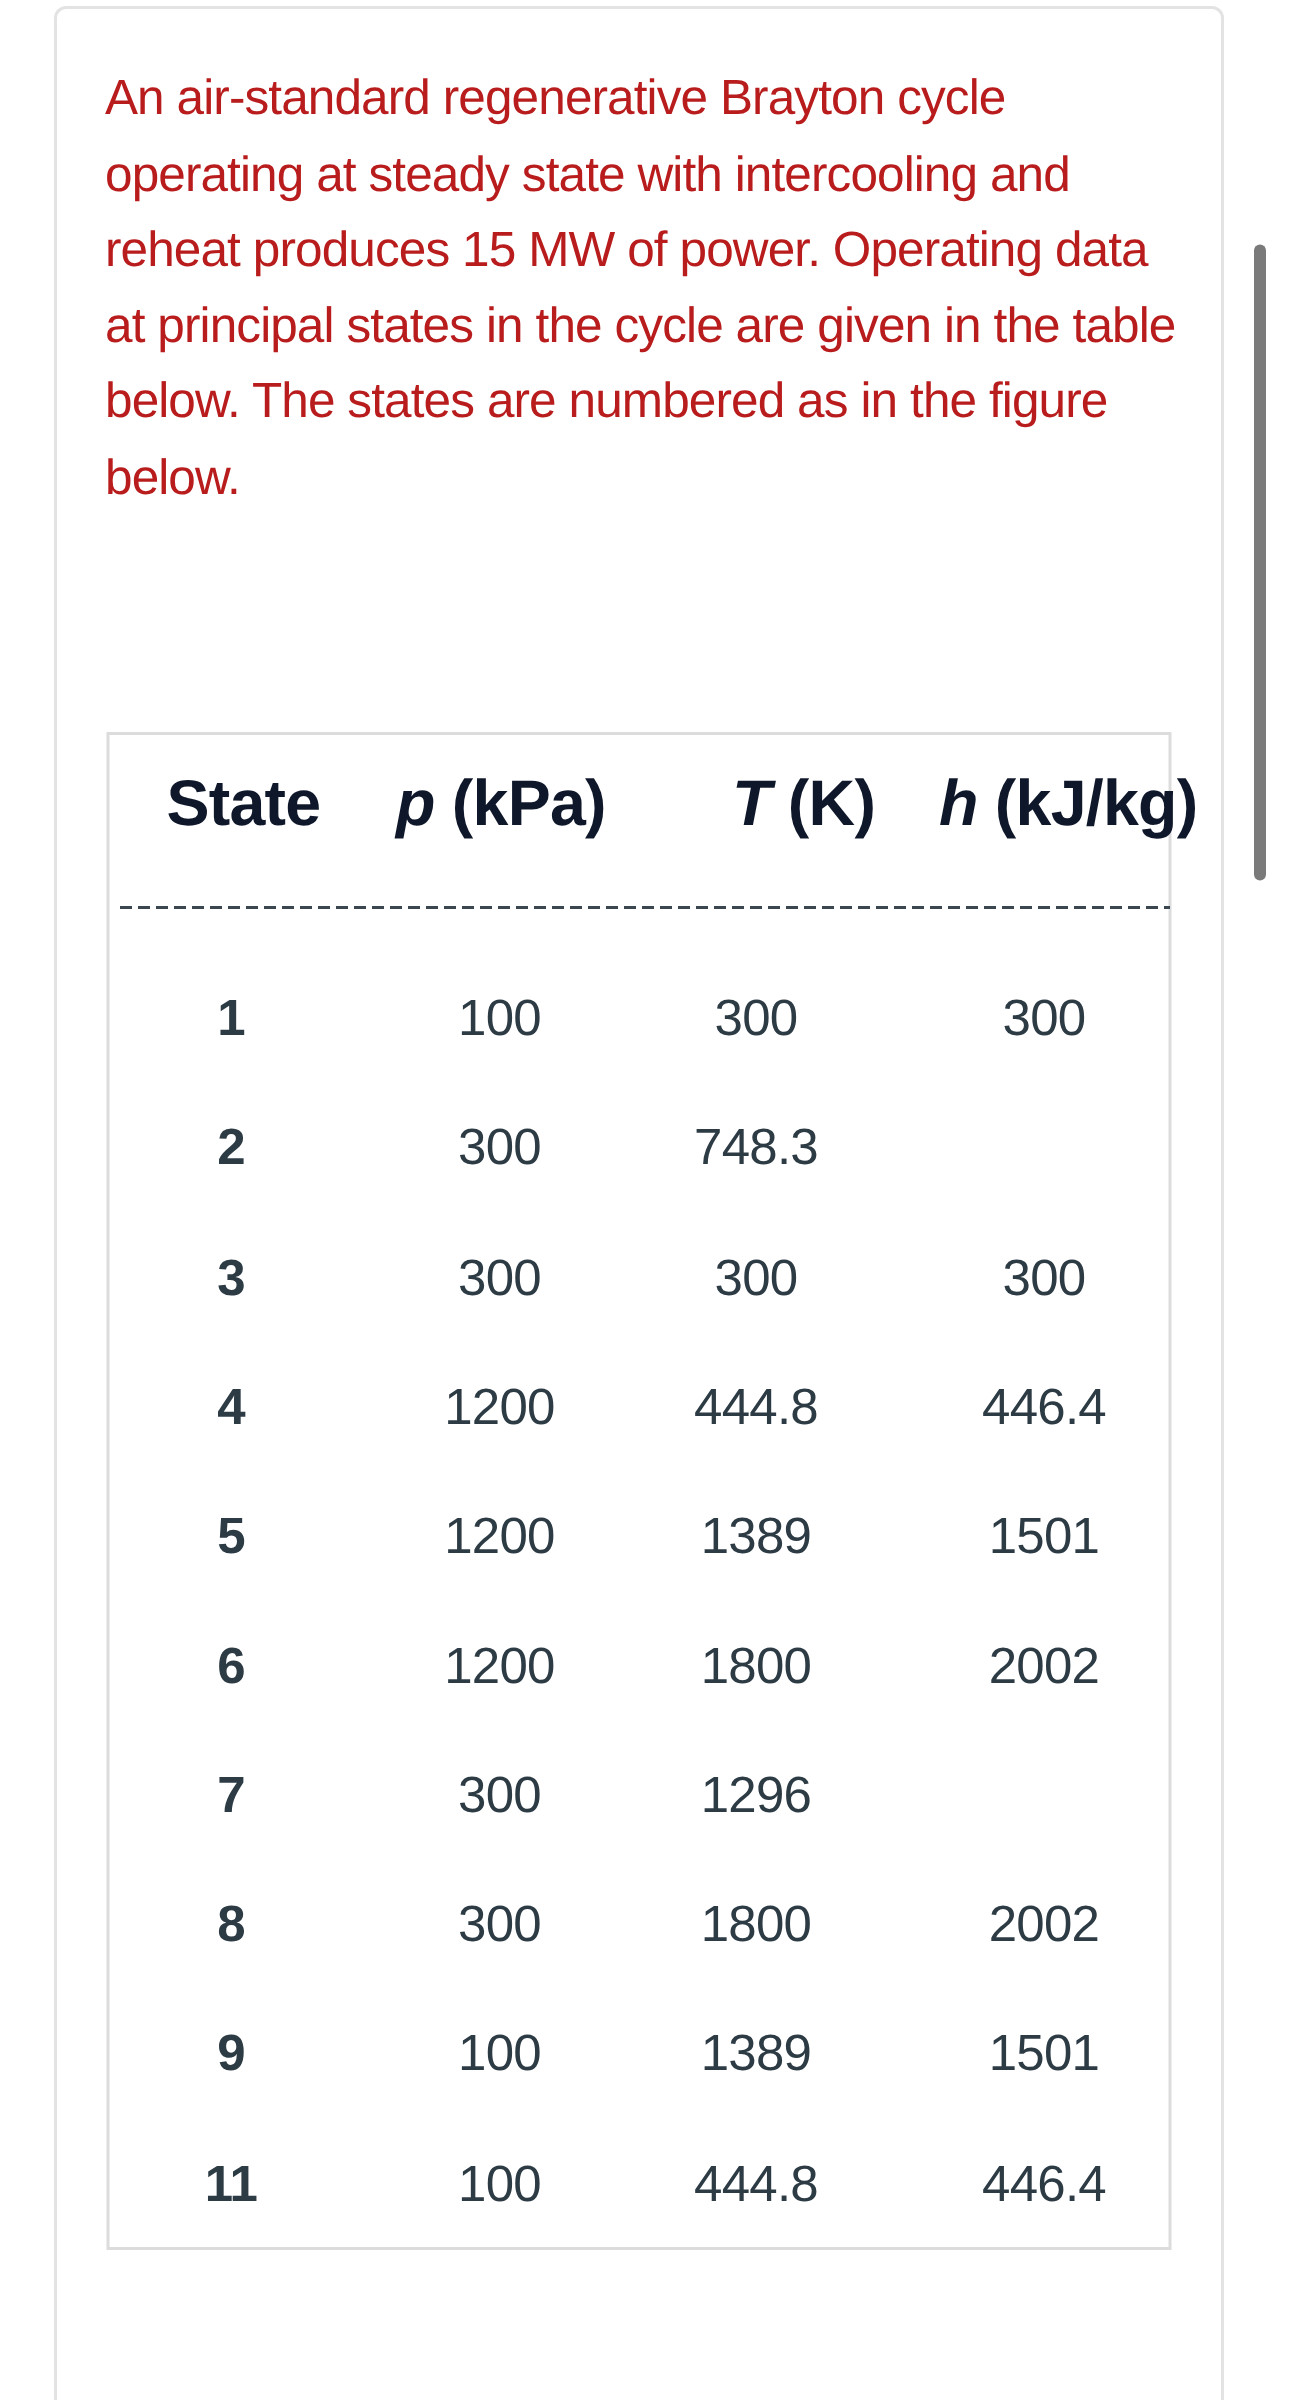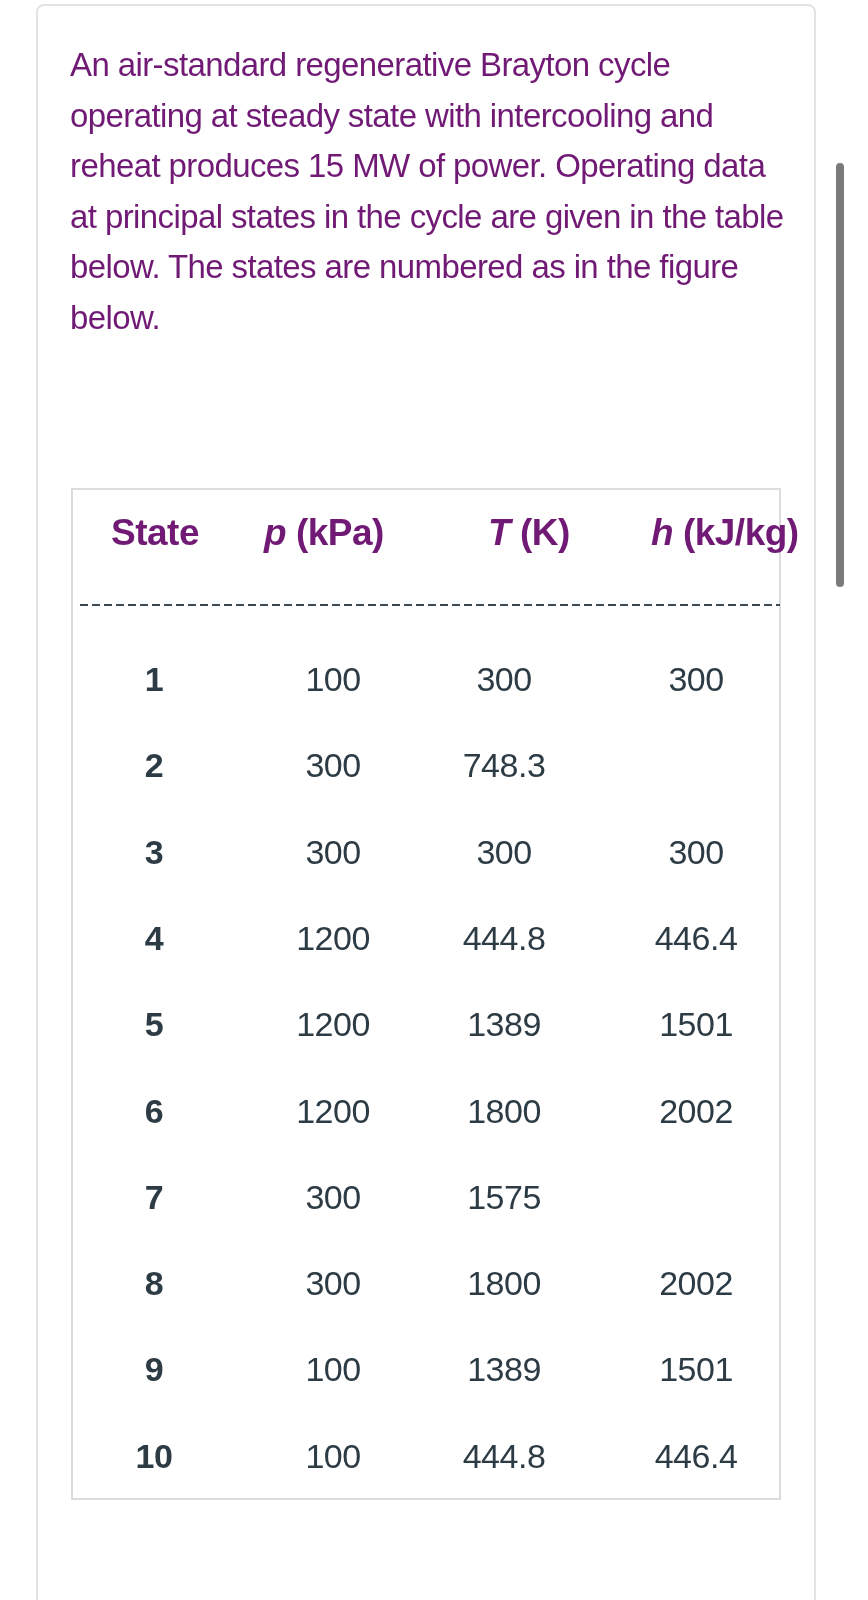--- a/index.html
+++ b/index.html
@@ -8,29 +8,29 @@
       font-family: "Liberation Sans", sans-serif; color: #2d3b45;
     }
     .card {
       position: absolute; left: 36px; top: 4px; width: 780px; height: 1640px;
       border: 2px solid #e3e3e3; border-radius: 8px; background: #fff;
       box-sizing: border-box;
     }
     .question {
       position: absolute; left: 70px; top: 40px; width: 720px;
       font-size: 33px; line-height: 50.5px; letter-spacing: -0.6px;
-      color: #701a75; margin: 0;
+      color: #b91c1c; margin: 0;
     }
     .table-wrap {
       position: absolute; left: 71px; top: 488px; width: 710px; height: 1012px;
       border: 2px solid #dcdcdc; box-sizing: border-box; background: #fff;
     }
     .hdr {
-      position: absolute; top: 512px; font-size: 37px; font-weight: bold;
-      color: #701a75; letter-spacing: -0.5px;
+      position: absolute; top: 512px; font-size: 43px; font-weight: bold;
+      color: #0f172a; letter-spacing: -0.5px;
     }
     .hdr i { font-style: italic; }
     .dashes {
       position: absolute; left: 80px; top: 604px; width: 700px; height: 2px;
       background-image: repeating-linear-gradient(to right, #3a4650 0 8px, transparent 8px 12px);
     }
     .row { position: absolute; left: 71px; width: 710px; height: 40px; }
     .cell {
       position: absolute; top: 0; font-size: 34px; color: #2d3b45;
       text-align: center; width: 180px; letter-spacing: -0.5px;
@@ -49,21 +49,21 @@
 
 <div class="card"></div>
 
 <p class="question">An air-standard regenerative Brayton cycle operating at steady state with intercooling and reheat produces 15 MW of power. Operating data at principal states in the cycle are given in the table below. The states are numbered as in the figure below.</p>
 
 <div class="table-wrap"></div>
 
 <div class="hdr" style="left:111px;">State</div>
 <div class="hdr" style="left:264px;"><i>p</i><span> (kPa)</span></div>
 <div class="hdr" style="left:488px;"><i>T</i><span> (K)</span></div>
-<div class="hdr" style="left:651px;text-align:right;"><i>h</i><span> (kJ/kg)</span></div>
+<div class="hdr" style="left:626px;text-align:right;"><i>h</i><span> (kJ/kg)</span></div>
 
 <div class="dashes"></div>
 
 <div id="rows">
     <div class="row" style="top: 660px;">
       <div class="cell c0">1</div>
       <div class="cell c1">100</div>
       <div class="cell c2">300</div>
       <div class="cell c3">300</div>
     </div>
@@ -92,35 +92,35 @@
     </div>
     <div class="row" style="top: 1091.5px;">
       <div class="cell c0">6</div>
       <div class="cell c1">1200</div>
       <div class="cell c2">1800</div>
       <div class="cell c3">2002</div>
     </div>
     <div class="row" style="top: 1177.8px;">
       <div class="cell c0">7</div>
       <div class="cell c1">300</div>
-      <div class="cell c2">1575</div>
+      <div class="cell c2">1296</div>
     </div>
     <div class="row" style="top: 1264.1px;">
       <div class="cell c0">8</div>
       <div class="cell c1">300</div>
       <div class="cell c2">1800</div>
       <div class="cell c3">2002</div>
     </div>
     <div class="row" style="top: 1350.4px;">
       <div class="cell c0">9</div>
       <div class="cell c1">100</div>
       <div class="cell c2">1389</div>
       <div class="cell c3">1501</div>
     </div>
     <div class="row" style="top: 1436.7px;">
-      <div class="cell c0">10</div>
+      <div class="cell c0">11</div>
       <div class="cell c1">100</div>
       <div class="cell c2">444.8</div>
       <div class="cell c3">446.4</div>
     </div>
   </div>
 
 <div class="scrollbar"></div>
 
 </body></html>

